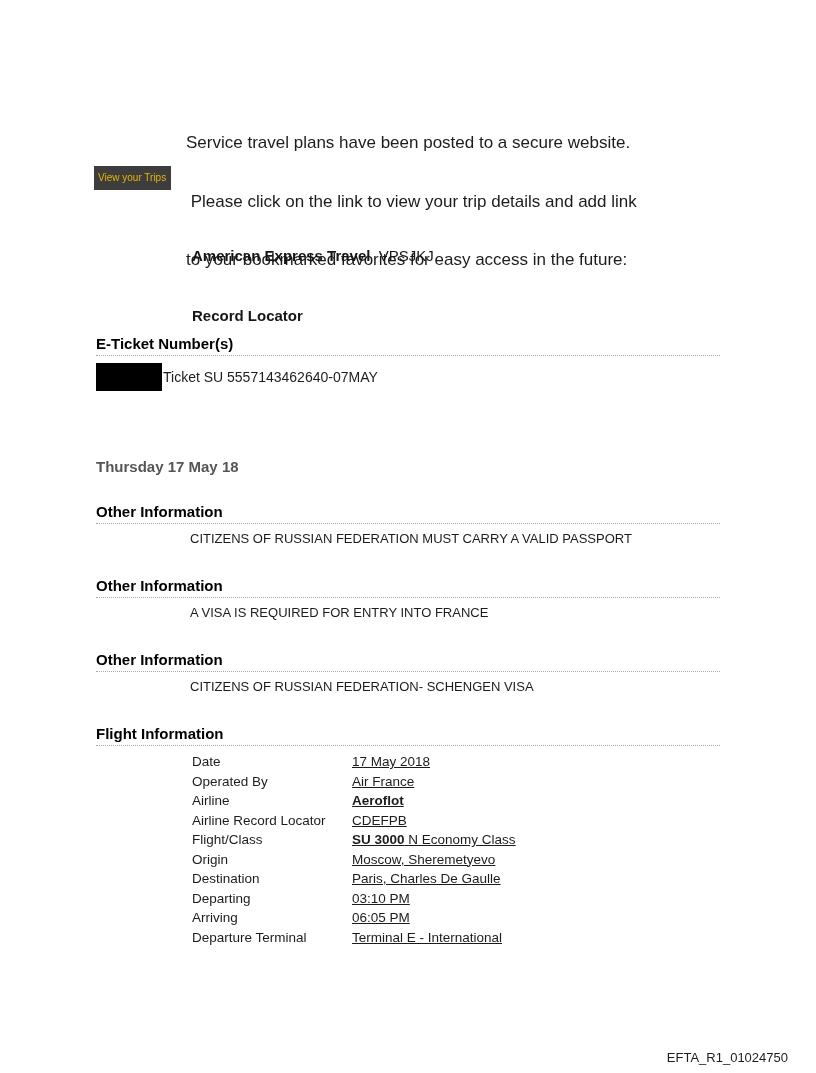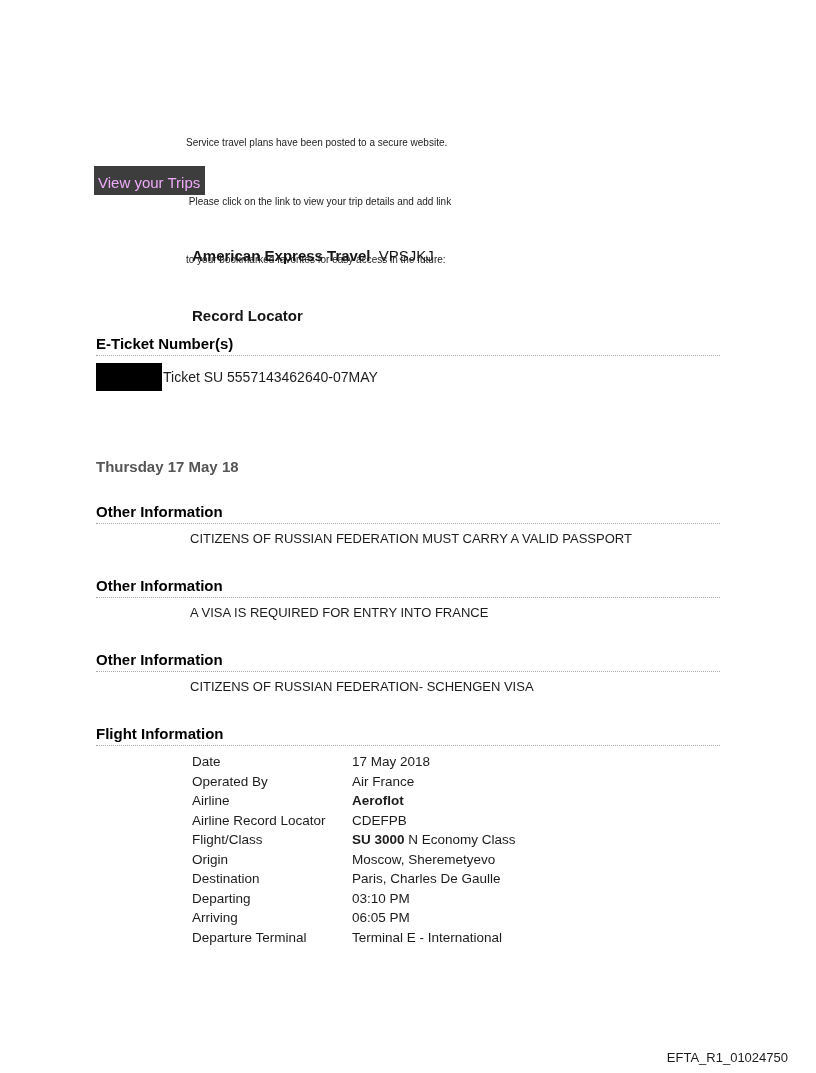--- a/index.html
+++ b/index.html
@@ -11,32 +11,32 @@
     background: #ffffff;
     font-family: "Liberation Sans", "DejaVu Sans", sans-serif;
     color: #161616;
     overflow: hidden;
   }
   .abs { position: absolute; }
 
   
   .intro {
     left: 186px; top: 94px;
-    font-size: 10px; line-height: 19.5px;
+    font-size: 17px; line-height: 19.5px;
     white-space: pre; color: #1c1c1c;
   }
 
   
   .trips-link {
     left: 94px; top: 166px;
     display: inline-block;
     background: #3d3d3d;
-    color: #f0abfc;
-    font-size: 15px; line-height: 18px;
-    padding: 8px 5px 3px 4px;
+    color: #eab308;
+    font-size: 10px; line-height: 18px;
+    padding: 3px 5px 3px 4px;
     cursor: pointer;
   }
 
   
   .amex {
     left: 192px; top: 206px;
     font-size: 15px; line-height: 20px;
     white-space: pre;
   }
   .b { font-weight: bold; }
@@ -77,21 +77,21 @@
   }
 
   
   .flight-rows {
     left: 192px; top: 752px;
     font-size: 13.5px; line-height: 19.5px;
     color: #1c1c1c;
   }
   .frow { display: flex; }
   .flabel { width: 160px; flex: 0 0 auto; }
-  .fvalue { white-space: pre; }
+  .fvalue { white-space: pre; text-decoration: underline; }
 
   .footer {
     right: 28px; top: 1050px;
     font-size: 13px; color: #1c1c1c;
   }
 </style>
 </head>
 <body>
 
 <div class="page">

